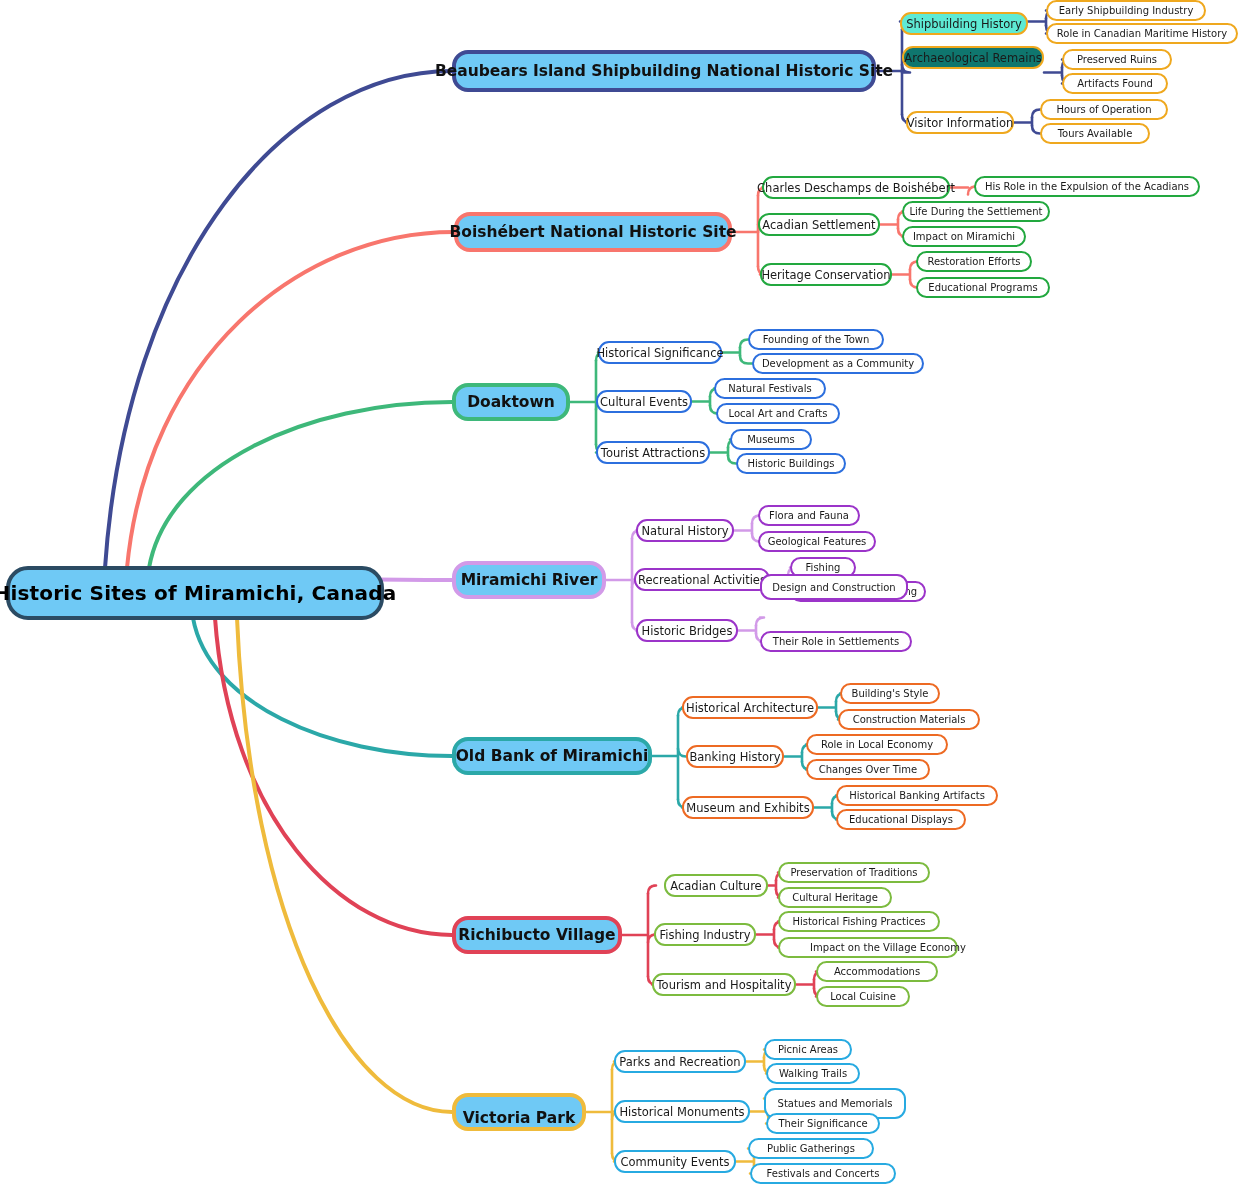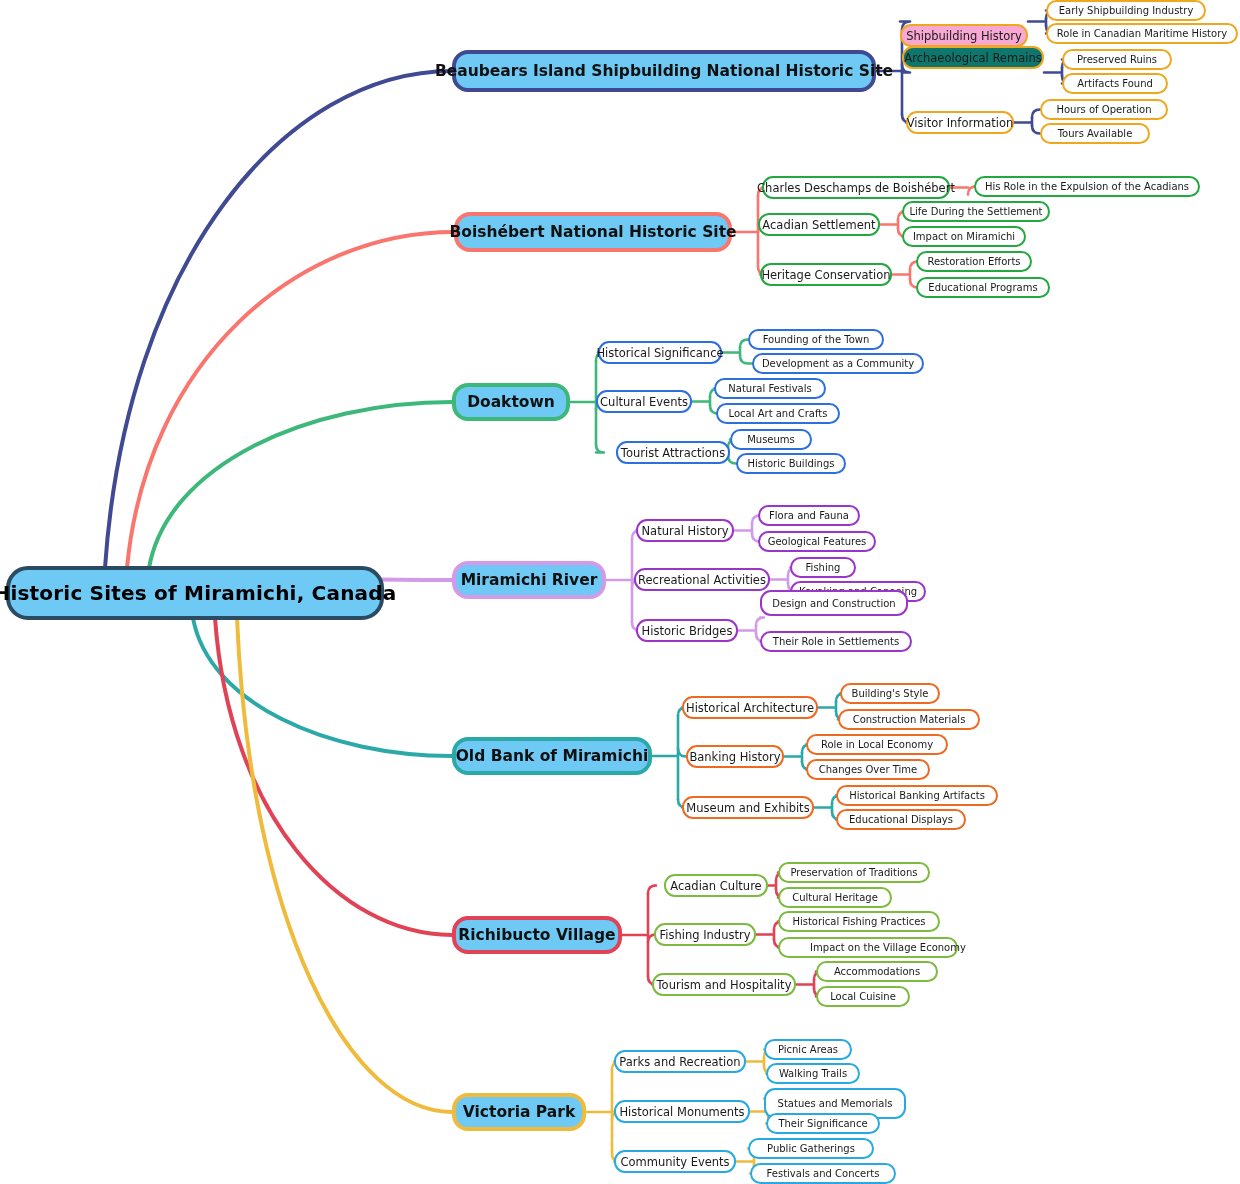--- a/index.html
+++ b/index.html
@@ -125,21 +125,21 @@
       <path d="M 754 1156.5 Q 754 1148.5 762 1148.5 H 748" fill="none" stroke="#EFBB3C" stroke-width="2.6" stroke-linecap="round" stroke-linejoin="round"></path>
       <path d="M 754 1165.5 Q 754 1173.5 762 1173.5 H 750" fill="none" stroke="#EFBB3C" stroke-width="2.6" stroke-linecap="round" stroke-linejoin="round"></path>
     </svg>
   <div id="nodes">
       <div class="node n-root" style="left: 6px; top: 566px; width: 378px; height: 54px; border-color: rgb(43, 75, 99); background: rgb(111, 201, 245);">
         <span>Historic Sites of Miramichi, Canada</span>
       </div>
       <div class="node n-b" style="left: 452px; top: 50px; width: 424px; height: 42px; border-color: rgb(63, 74, 147); background: rgb(111, 201, 245);">
         <span>Beaubears Island Shipbuilding National Historic Site</span>
       </div>
-      <div class="node n-l2" style="left: 900px; top: 24px; width: 128px; height: 23px; border-color: rgb(239, 168, 30); background: #f9a8d4;">
+      <div class="node n-l2" style="left: 900px; top: 12px; width: 128px; height: 23px; border-color: rgb(239, 168, 30); background: #5eead4;">
         <span>Shipbuilding History</span>
       </div>
       <div class="node n-l3" style="left: 1046px; top: 0px; width: 160px; height: 21px; border-color: rgb(239, 168, 30); background: rgb(255, 255, 255);">
         <span>Early Shipbuilding Industry</span>
       </div>
       <div class="node n-l3" style="left: 1046px; top: 23px; width: 192px; height: 21px; border-color: rgb(239, 168, 30); background: rgb(255, 255, 255);">
         <span>Role in Canadian Maritime History</span>
       </div>
       <div class="node n-l2" style="left: 902px; top: 46px; width: 142px; height: 23px; border-color: rgb(239, 168, 30); background: #0f766e;">
         <span>Archaeological Remains</span>
@@ -200,21 +200,21 @@
       </div>
       <div class="node n-l2" style="left: 596px; top: 390px; width: 96px; height: 23px; border-color: rgb(44, 111, 222); background: rgb(255, 255, 255);">
         <span>Cultural Events</span>
       </div>
       <div class="node n-l3" style="left: 714px; top: 378px; width: 112px; height: 21px; border-color: rgb(44, 111, 222); background: rgb(255, 255, 255);">
         <span>Natural Festivals</span>
       </div>
       <div class="node n-l3" style="left: 716px; top: 403px; width: 124px; height: 21px; border-color: rgb(44, 111, 222); background: rgb(255, 255, 255);">
         <span>Local Art and Crafts</span>
       </div>
-      <div class="node n-l2" style="left: 596px; top: 441px; width: 114px; height: 23px; border-color: rgb(44, 111, 222); background: rgb(255, 255, 255); margin-left: 20px;">
+      <div class="node n-l2" style="left: 596px; top: 441px; width: 114px; height: 23px; border-color: rgb(44, 111, 222); background: rgb(255, 255, 255);">
         <span>Tourist Attractions</span>
       </div>
       <div class="node n-l3" style="left: 730px; top: 429px; width: 82px; height: 21px; border-color: rgb(44, 111, 222); background: rgb(255, 255, 255);">
         <span>Museums</span>
       </div>
       <div class="node n-l3" style="left: 736px; top: 453px; width: 110px; height: 21px; border-color: rgb(44, 111, 222); background: rgb(255, 255, 255);">
         <span>Historic Buildings</span>
       </div>
       <div class="node n-b" style="left: 452px; top: 561px; width: 154px; height: 38px; border-color: rgb(210, 154, 232); background: rgb(111, 201, 245);">
         <span>Miramichi River</span>
@@ -233,21 +233,21 @@
       </div>
       <div class="node n-l3" style="left: 790px; top: 557px; width: 66px; height: 21px; border-color: rgb(155, 52, 201); background: rgb(255, 255, 255);">
         <span>Fishing</span>
       </div>
       <div class="node n-l3" style="left: 790px; top: 581px; width: 136px; height: 21px; border-color: rgb(155, 52, 201); background: rgb(255, 255, 255);">
         <span>Kayaking and Canoeing</span>
       </div>
       <div class="node n-l2" style="left: 636px; top: 619px; width: 102px; height: 23px; border-color: rgb(155, 52, 201); background: rgb(255, 255, 255);">
         <span>Historic Bridges</span>
       </div>
-      <div class="node n-l3" style="left: 760px; top: 590px; width: 148px; height: 26px; border-color: rgb(155, 52, 201); background: rgb(255, 255, 255);">
+      <div class="node n-l3" style="left: 760px; top: 574px; width: 148px; height: 26px; border-color: rgb(155, 52, 201); background: rgb(255, 255, 255);">
         <span>Design and Construction</span>
       </div>
       <div class="node n-l3" style="left: 760px; top: 631px; width: 152px; height: 21px; border-color: rgb(155, 52, 201); background: rgb(255, 255, 255);">
         <span>Their Role in Settlements</span>
       </div>
       <div class="node n-b" style="left: 452px; top: 737px; width: 200px; height: 38px; border-color: rgb(43, 168, 168); background: rgb(111, 201, 245);">
         <span>Old Bank of Miramichi</span>
       </div>
       <div class="node n-l2" style="left: 682px; top: 696px; width: 136px; height: 23px; border-color: rgb(237, 106, 35); background: rgb(255, 255, 255);">
         <span>Historical Architecture</span>
@@ -299,21 +299,21 @@
       </div>
       <div class="node n-l2" style="left: 652px; top: 973px; width: 144px; height: 23px; border-color: rgb(124, 187, 63); background: rgb(255, 255, 255);">
         <span>Tourism and Hospitality</span>
       </div>
       <div class="node n-l3" style="left: 816px; top: 961px; width: 122px; height: 21px; border-color: rgb(124, 187, 63); background: rgb(255, 255, 255);">
         <span>Accommodations</span>
       </div>
       <div class="node n-l3" style="left: 816px; top: 986px; width: 94px; height: 21px; border-color: rgb(124, 187, 63); background: rgb(255, 255, 255);">
         <span>Local Cuisine</span>
       </div>
-      <div class="node n-b" style="left: 452px; top: 1093px; width: 134px; height: 38px; border-color: rgb(239, 187, 60); background: rgb(111, 201, 245);">
+      <div class="node n-b" style="left: 452px; top: 1093px; width: 134px; height: 38px; border-color: rgb(239, 187, 60); background: rgb(111, 201, 245); align-items: flex-end;">
         <span>Victoria Park</span>
       </div>
       <div class="node n-l2" style="left: 614px; top: 1050px; width: 132px; height: 23px; border-color: rgb(39, 170, 225); background: rgb(255, 255, 255);">
         <span>Parks and Recreation</span>
       </div>
       <div class="node n-l3" style="left: 764px; top: 1039px; width: 88px; height: 21px; border-color: rgb(39, 170, 225); background: rgb(255, 255, 255);">
         <span>Picnic Areas</span>
       </div>
       <div class="node n-l3" style="left: 766px; top: 1063px; width: 94px; height: 21px; border-color: rgb(39, 170, 225); background: rgb(255, 255, 255); align-items: center;">
         <span>Walking Trails</span>

